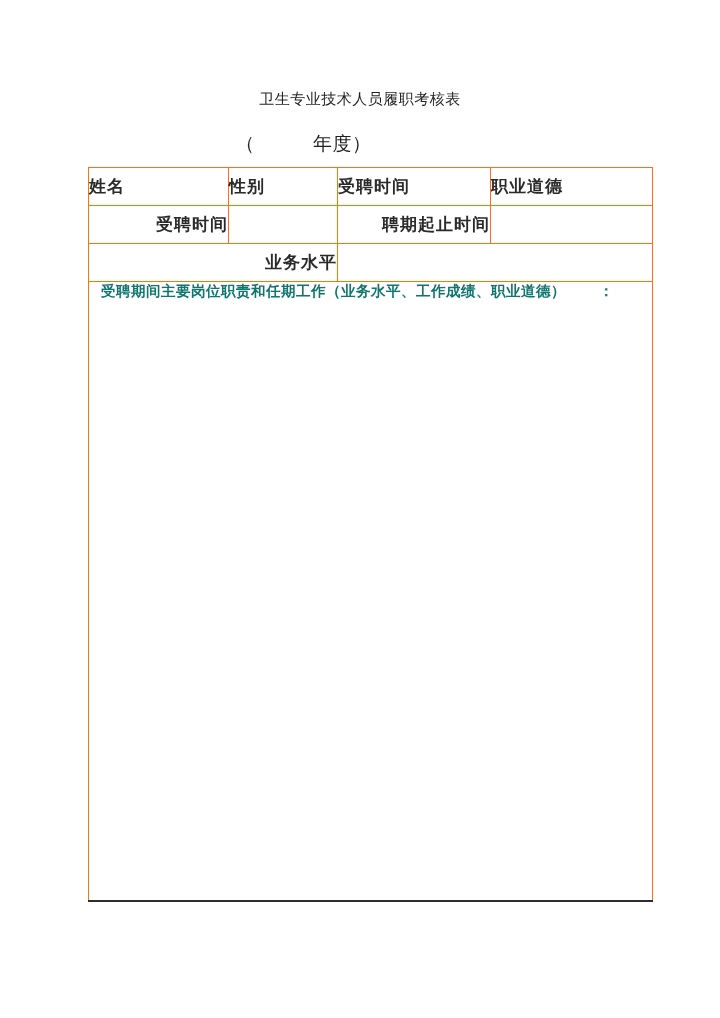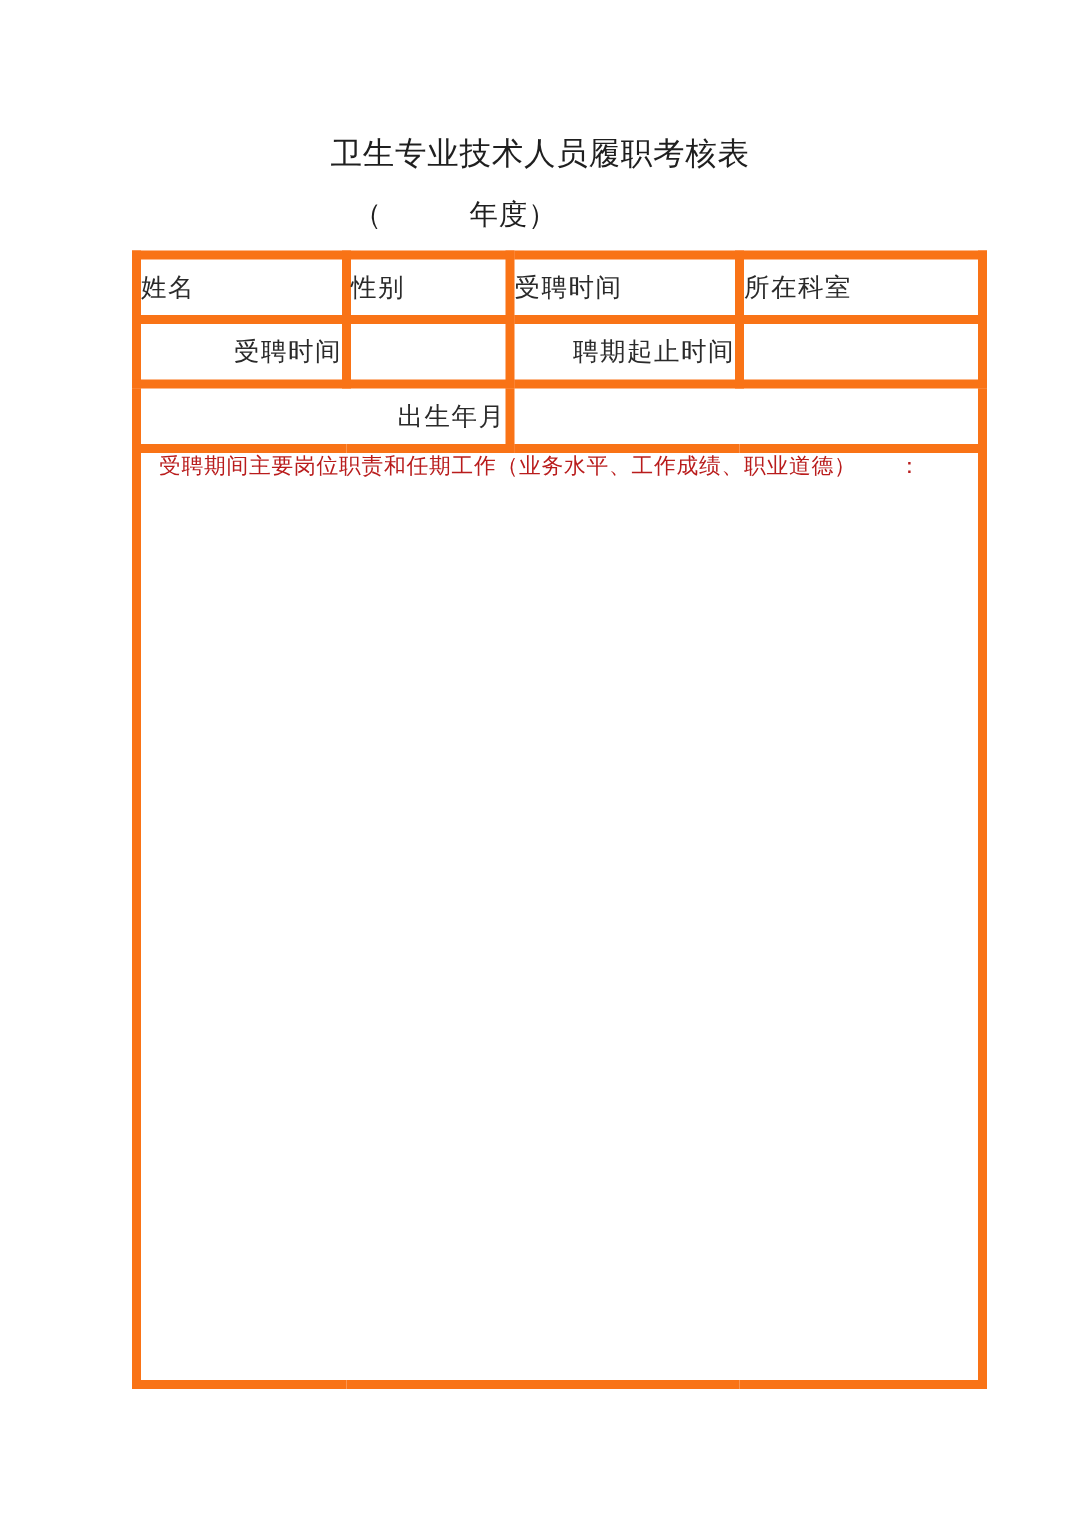--- a/index.html
+++ b/index.html
@@ -15,21 +15,21 @@
     overflow: hidden;
     font-family: "Liberation Serif", "DejaVu Serif", serif;
     color: #1f1f1f;
   }
   .doc-title {
     position: absolute;
     top: 92px;
     left: 0;
     width: 720px;
     text-align: center;
-    font-size: 21px;
+    font-size: 15px;
     font-weight: normal;
     line-height: 1;
     letter-spacing: 0.5px;
     margin: 0;
   }
   .doc-subtitle {
     position: absolute;
     top: 134px;
     left: 0;
     width: 607px;
@@ -47,25 +47,26 @@
     position: absolute;
     left: 88px;
     top: 167px;
     width: 564px;
     border-collapse: collapse;
     table-layout: fixed;
     border: 1px solid #2e2e2e;
     border-bottom-width: 2px;
   }
   table.form-table td {
-    border: 6px solid #f97316;
+    border: 1px solid #f97316;
     font-size: 17px;
     letter-spacing: 1px;
     padding: 0;
     color: #2a2a2a;
+    font-weight: bold;
   }
   tr.info-row td {
     height: 37px;
   }
   td.lbl-left {
     padding-left: 10px;
     text-align: left;
     vertical-align: middle;
   }
   td.lbl-center {
@@ -78,21 +79,21 @@
     padding: 10px 0 0 0;
   }
   .duty-line {
     display: flex;
     align-items: flex-start;
     font-size: 14.5px;
     letter-spacing: 0.5px;
     padding-left: 12px;
     padding-right: 38px;
     line-height: 1.35;
-    color: #b91c1c;
+    color: #0f766e;
   }
   .duty-colon {
     margin-left: auto;
     white-space: pre;
   }
 </style>
 </head>
 <body>
 
 <div class="page">
@@ -108,30 +109,30 @@
       <col style="width:140px">
       <col style="width:109px">
       <col style="width:153px">
       <col style="width:162px">
     </colgroup>
     <tbody>
       <tr class="info-row">
         <td class="lbl-left">姓名</td>
         <td class="lbl-left">性别</td>
         <td class="lbl-left">受聘时间</td>
-        <td class="lbl-left">所在科室</td>
+        <td class="lbl-left">职业道德</td>
       </tr>
       <tr class="info-row">
         <td class="lbl-center">受聘时间</td>
         <td></td>
         <td class="lbl-center">聘期起止时间</td>
         <td></td>
       </tr>
       <tr class="info-row">
-        <td class="lbl-center" colspan="2">出生年月</td>
+        <td class="lbl-center" colspan="2">业务水平</td>
         <td colspan="2"></td>
       </tr>
       <tr>
         <td class="duty-cell" colspan="4">
           <div class="duty-line">
             <span>受聘期间主要岗位职责和任期工作（业务水平、工作成绩、职业道德）</span>
             <span class="duty-colon">：</span>
           </div>
         </td>
       </tr>

